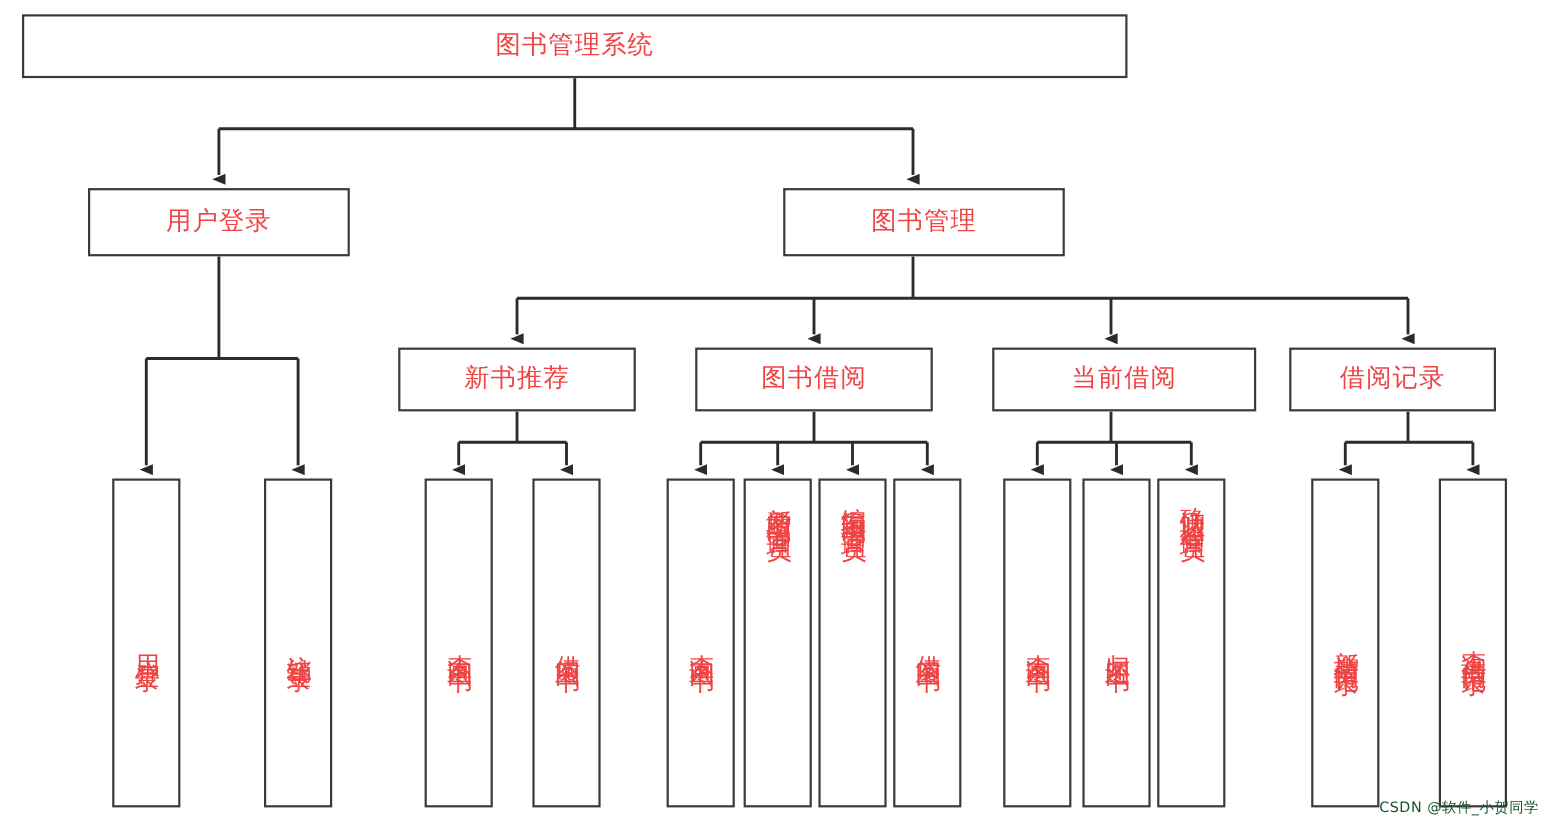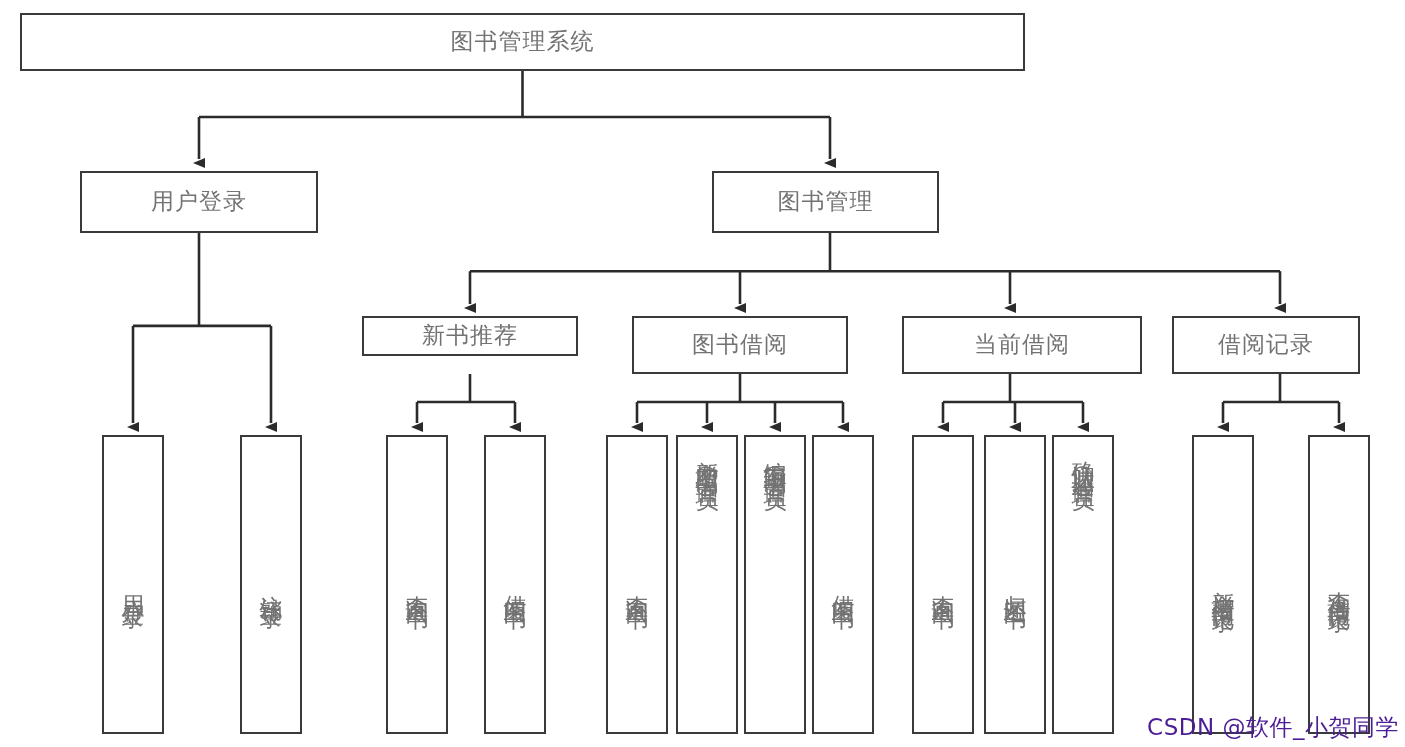--- a/index.html
+++ b/index.html
@@ -26,21 +26,21 @@
     pointer-events: none;
   }
   .node {
     position: absolute;
     box-sizing: border-box;
     border: 2.5px solid #3a3a3a;
     background: #ffffff;
     display: flex;
     align-items: center;
     justify-content: center;
-    color: #737373;
+    color: #ef4444;
   }
   .node-h .node-label {
     font-size: 23px;
     line-height: 1.2;
     letter-spacing: 1px;
     white-space: nowrap;
   }
   .node-v {
     align-items: flex-start;
     justify-content: center;
@@ -56,22 +56,22 @@
     text-align: start;
   }
   .node-v.v-center {
     align-items: center;
     padding-top: 0;
   }
   #watermark {
     position: absolute;
     right: 6px;
     bottom: 4px;
-    font-size: 23px;
-    color: #4c1d95;
+    font-size: 13px;
+    color: #14532d;
     letter-spacing: 0.5px;
     white-space: nowrap;
     user-select: none;
   }
 </style>
 </head>
 <body>
 
 <div id="diagram-root">
 
@@ -118,24 +118,24 @@
       </g>
   </svg>
 
   <div id="nodes-layer">
       <div class="node node-h" style="left: 20px; top: 13px; width: 1005px; height: 58px;">
         <span class="node-label">图书管理系统</span>
       </div>
       <div class="node node-h" style="left: 80px; top: 171px; width: 238px; height: 62px;">
         <span class="node-label">用户登录</span>
       </div>
-      <div class="node node-h" style="left: 712px; top: 171px; width: 227px; height: 62px;">
+      <div class="node node-h" style="left: 712px; top: 171px; width: 256px; height: 62px;">
         <span class="node-label">图书管理</span>
       </div>
-      <div class="node node-h" style="left: 362px; top: 316px; width: 216px; height: 40px;">
+      <div class="node node-h" style="left: 362px; top: 316px; width: 216px; height: 58px;">
         <span class="node-label">新书推荐</span>
       </div>
       <div class="node node-h" style="left: 632px; top: 316px; width: 216px; height: 58px;">
         <span class="node-label">图书借阅</span>
       </div>
       <div class="node node-h" style="left: 902px; top: 316px; width: 240px; height: 58px;">
         <span class="node-label">当前借阅</span>
       </div>
       <div class="node node-h" style="left: 1172px; top: 316px; width: 188px; height: 58px;">
         <span class="node-label">借阅记录</span>

